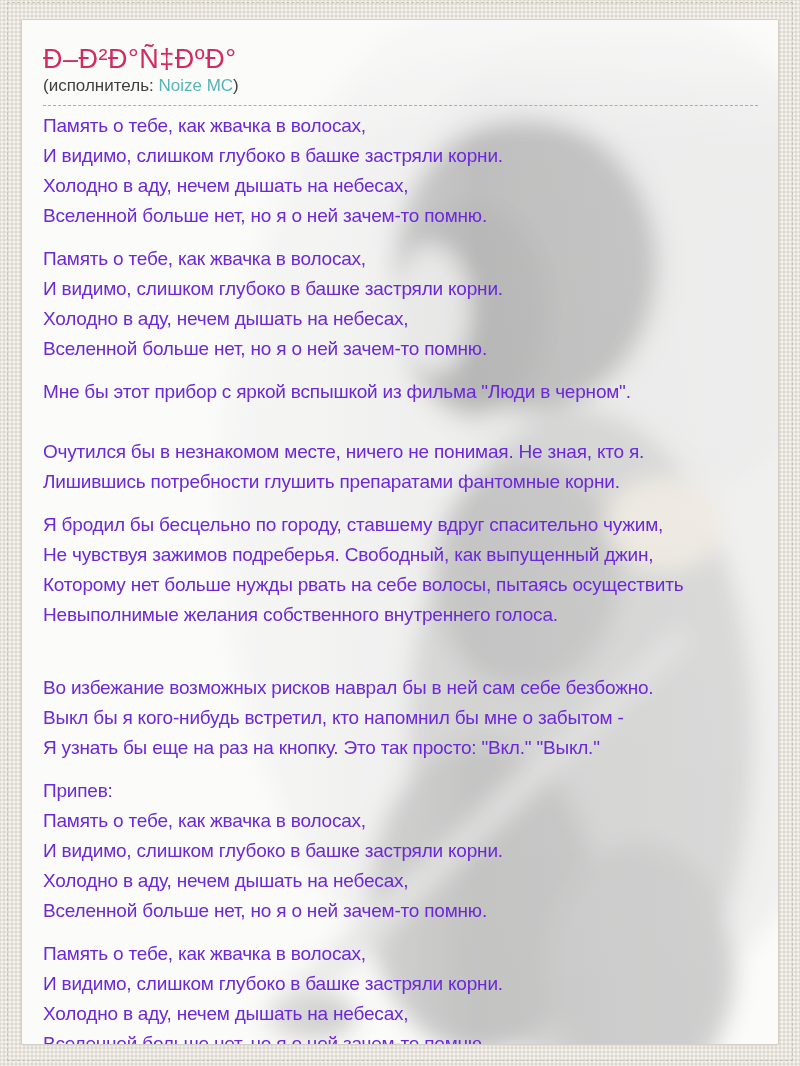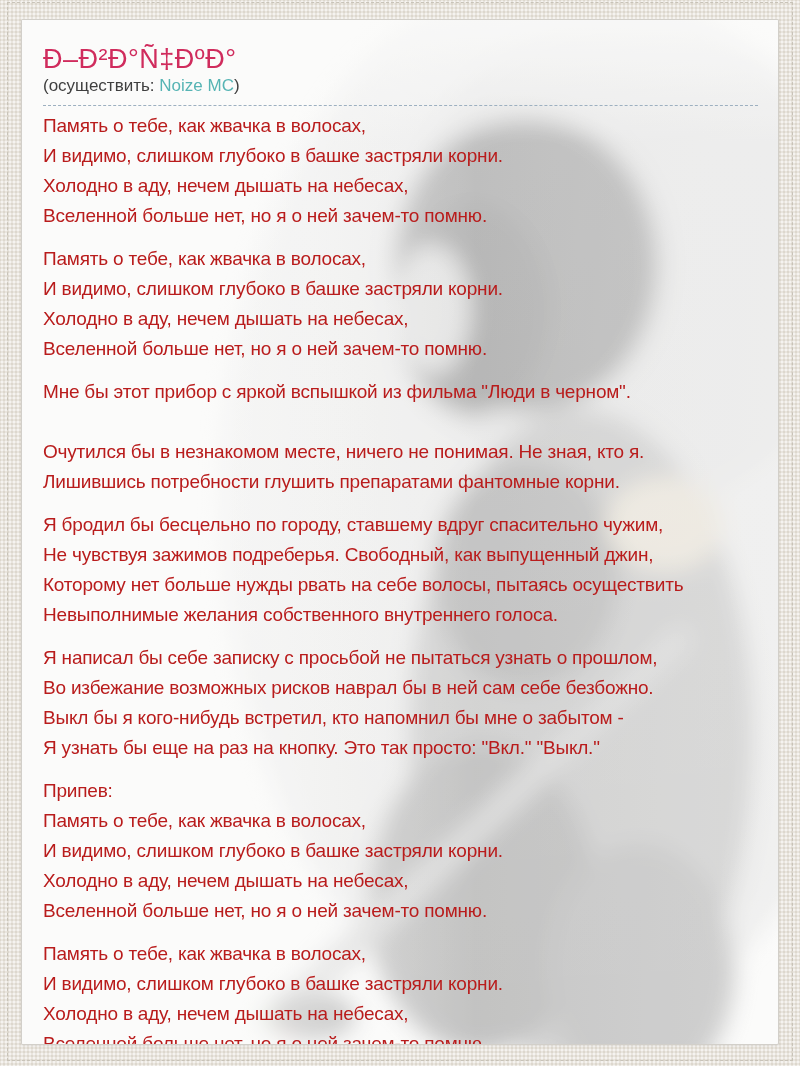--- a/index.html
+++ b/index.html
@@ -41,21 +41,21 @@
   }
   .artist-line {
     font-size:17px; line-height:20px; color:#3f3f3f;
     margin-top:2px; padding-bottom:9px;
     border-bottom:1px dashed #9db0c0;
   }
   .artist-link { color:#56b4b4; text-decoration:none; cursor:pointer;text-align:right; }
   .lyrics {
     padding:5px 20px 0 21px;
     font-size:19px; line-height:30px;
-    color:#b91c1c; letter-spacing:-0.2px;
+    color:#6d28d9; letter-spacing:-0.2px;
   }
   .verse { margin:0 0 13px 0; }
 </style>
 </head>
 <body>
 
 <div class="frame"></div>
 
 <div class="card">
 
@@ -95,28 +95,28 @@
     </g>
     <rect x="0" y="0" width="758" height="1026" fill="url(#fadeL)"></rect>
     <rect x="0" y="0" width="758" height="1026" fill="url(#fadeT)"></rect>
     <rect x="0" y="0" width="758" height="1026" fill="#fbfbfa" opacity="0.22"></rect>
   </svg>
 
   <div class="content">
     <div class="header">
       <h1 class="song-title">Ð–Ð²Ð°Ñ‡ÐºÐ°</h1>
       <div class="artist-line">
-        <span>(осуществить: </span><a class="artist-link">Noize MC</a><span>)</span>
+        <span>(исполнитель: </span><a class="artist-link">Noize MC</a><span>)</span>
       </div>
     </div>
 
     <div class="lyrics">
         <p class="verse"><span>Память о тебе, как жвачка в волосах,</span><br><span>И видимо, слишком глубоко в башке застряли корни.</span><br><span>Холодно в аду, нечем дышать на небесах,</span><br><span>Вселенной больше нет, но я о ней зачем-то помню.</span></p>
         <p class="verse"><span>Память о тебе, как жвачка в волосах,</span><br><span>И видимо, слишком глубоко в башке застряли корни.</span><br><span>Холодно в аду, нечем дышать на небесах,</span><br><span>Вселенной больше нет, но я о ней зачем-то помню.</span></p>
         <p class="verse"><span>Мне бы этот прибор с яркой вспышкой из фильма "Люди в черном".</span><br><br><span>Очутился бы в незнакомом месте, ничего не понимая. Не зная, кто я.</span><br><span>Лишившись потребности глушить препаратами фантомные корни.</span></p>
         <p class="verse"><span>Я бродил бы бесцельно по городу, ставшему вдруг спасительно чужим,</span><br><span>Не чувствуя зажимов подреберья. Свободный, как выпущенный джин,</span><br><span>Которому нет больше нужды рвать на себе волосы, пытаясь осуществить</span><br><span>Невыполнимые желания собственного внутреннего голоса.</span></p>
-        <p class="verse"><span>Я написал бы себе записку с просьбой не пытаться узнать о прошлом,</span><br><span>Во избежание возможных рисков наврал бы в ней сам себе безбожно.</span><br><span>Выкл бы я кого-нибудь встретил, кто напомнил бы мне о забытом -</span><br><span>Я узнать бы еще на раз на кнопку. Это так просто: "Вкл." "Выкл."</span></p>
+        <p class="verse"><br><span>Во избежание возможных рисков наврал бы в ней сам себе безбожно.</span><br><span>Выкл бы я кого-нибудь встретил, кто напомнил бы мне о забытом -</span><br><span>Я узнать бы еще на раз на кнопку. Это так просто: "Вкл." "Выкл."</span></p>
         <p class="verse"><span>Припев:</span><br><span>Память о тебе, как жвачка в волосах,</span><br><span>И видимо, слишком глубоко в башке застряли корни.</span><br><span>Холодно в аду, нечем дышать на небесах,</span><br><span>Вселенной больше нет, но я о ней зачем-то помню.</span></p>
         <p class="verse"><span>Память о тебе, как жвачка в волосах,</span><br><span>И видимо, слишком глубоко в башке застряли корни.</span><br><span>Холодно в аду, нечем дышать на небесах,</span><br><span>Вселенной больше нет, но я о ней зачем-то помню.</span></p>
       </div>
   </div>
 
 </div>
 
 </body></html>

